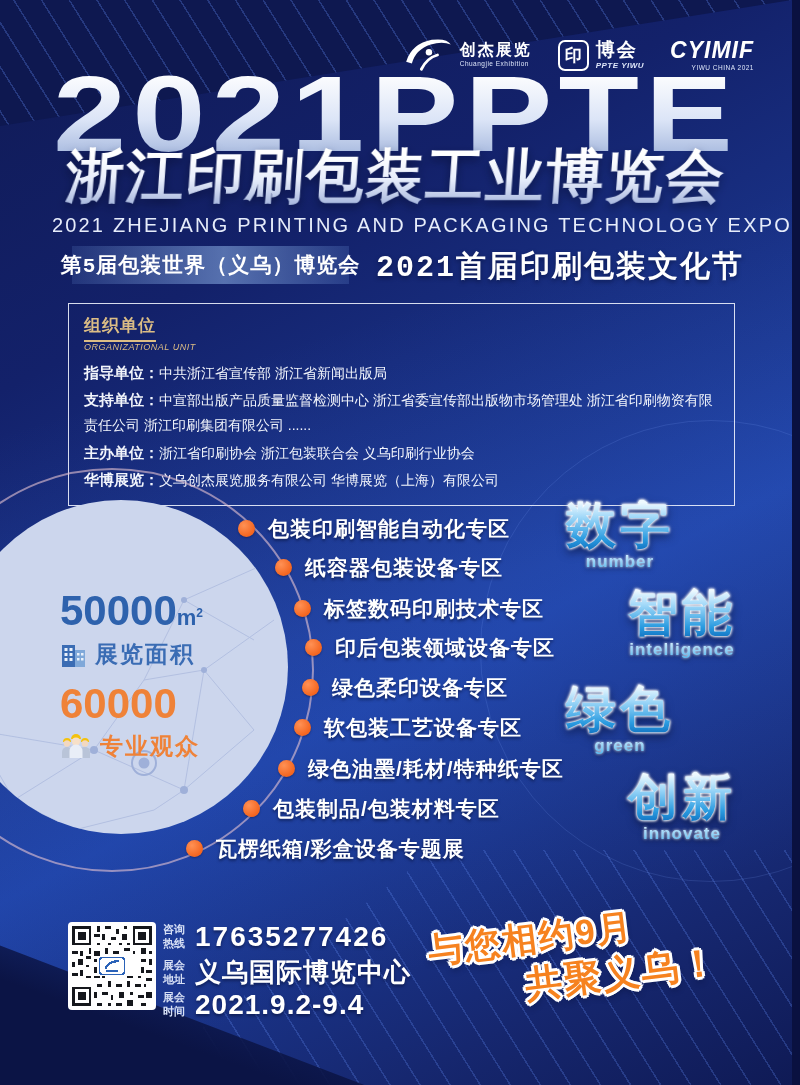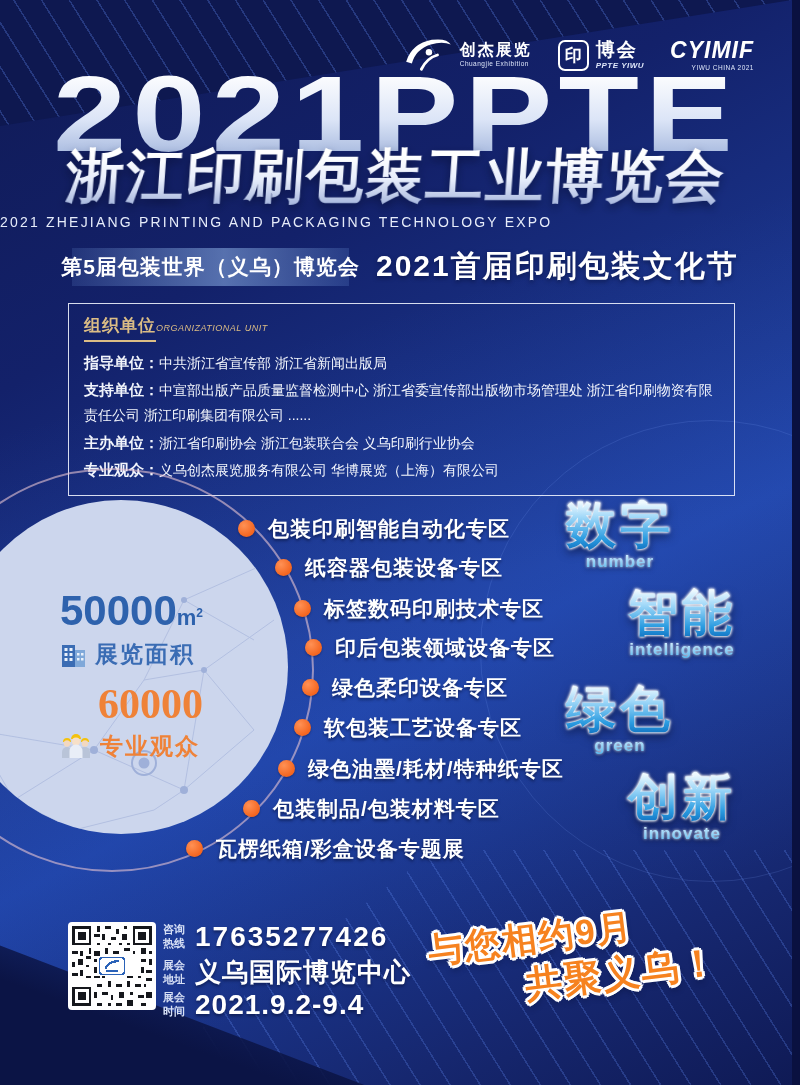--- a/index.html
+++ b/index.html
@@ -36,47 +36,47 @@
     font-size:108px;font-weight:700;line-height:1;letter-spacing:5px;white-space:nowrap;
     transform:scaleX(1.22);color:#dfe7f8;
     background:linear-gradient(180deg,#ffffff 10%,#dce5f7 55%,#9db1da 95%);
     -webkit-background-clip:text;background-clip:text;-webkit-text-fill-color:transparent;}
   .title-cn{position:absolute;left:0;right:0;top:146px;text-align:center;
     font-size:58px;font-weight:900;line-height:1.05;letter-spacing:2px;white-space:nowrap;
     transform:skewX(-4deg);color:#e8eefb;
     background:linear-gradient(180deg,#ffffff 15%,#e7edfb 55%,#a9b9df 95%);
     -webkit-background-clip:text;background-clip:text;-webkit-text-fill-color:transparent;
     filter:drop-shadow(0 4px 5px rgba(4,10,40,.55));}
-  .subtitle{position:absolute;left:0;right:0;top:214px;text-align:left;
-    font-size:14px;font-weight:500;letter-spacing:2.2px;color:#e6ecfa;white-space:nowrap;}
-  .banner-row{position:absolute;left:72px;top:246px;display:flex;align-items:center;gap:27px;}
+  .subtitle{position:absolute;left:0;right:0;top:214px;text-align:right;
+    font-size:20px;font-weight:500;letter-spacing:2.2px;color:#e6ecfa;white-space:nowrap;}
+  .banner-row{position:absolute;left:72px;top:246px;display:flex;align-items:flex-start;gap:27px;font-family:Liberation Mono, monospace;}
   .banner-left{width:277px;height:38px;display:flex;align-items:center;justify-content:center;
     font-size:21px;font-weight:800;letter-spacing:1px;white-space:nowrap;
     background:linear-gradient(90deg,rgba(125,170,240,.15),rgba(160,200,250,.48) 55%,rgba(125,170,240,.18));}
   .banner-right{font-size:30px;font-weight:900;letter-spacing:2px;white-space:nowrap;
     text-shadow:0 2px 4px rgba(4,10,40,.5);}
   
   .org-box{position:absolute;left:68px;top:303px;width:667px;box-sizing:border-box;
     border:1px solid rgba(242,246,255,.88);padding:10px 15px 12px 15px;}
-  .org-title{display:flex;align-items:baseline;margin-bottom:7px;}
+  .org-title{display:flex;align-items:baseline;margin-bottom:7px;flex-direction:column;}
   .org-title .cn{font-size:17px;font-weight:800;color:#dcbd85;border-bottom:2px solid #dcbd85;padding-bottom:3px;letter-spacing:1px;}
   .org-title .en{font-size:9px;font-style:italic;color:#dcbd85;letter-spacing:.5px;}
   .org-row{margin:0;font-size:14px;line-height:1.8;color:#f2f5fc;}
   .org-row b{font-size:15px;font-weight:800;}
   
   .ring{left:-90px;top:468px;width:400px;height:400px;border:2px solid rgba(232,197,210,.6);border-radius:50%;}
   .disc{left:-46px;top:500px;width:334px;height:334px;border-radius:50%;background:#ccd6ed;overflow:hidden;}
   .stats{position:absolute;left:60px;top:590px;line-height:1;}
-  .stat-num{font-size:42px;font-weight:900;letter-spacing:0px;color:#2e62ad;text-align:right;}
+  .stat-num{font-size:42px;font-weight:900;letter-spacing:0px;color:#2e62ad;}
   .stat-unit{font-size:22px;font-weight:800;color:#2e62ad;}
   .stat-unit sup{font-size:12px;}
   .stat-line{display:flex;align-items:center;gap:8px;margin-top:9px;}
   .stat-label-b{font-size:23px;font-weight:800;color:#3a6cb4;letter-spacing:2px;}
   .stat-num.orange,.stat-label-o{color:#ef8238;}
-  .stat-num.orange{margin-top:16px;display:block;font-family:Liberation Serif, serif;}
+  .stat-num.orange{margin-top:16px;display:block;}
   .stat-label-o{font-size:23px;font-weight:800;letter-spacing:2px;}
   
   .zone{position:absolute;display:flex;align-items:center;gap:13px;line-height:1;}
   .dot{width:17px;height:17px;border-radius:50%;flex:0 0 17px;
     background:radial-gradient(circle at 35% 32%,#ff9155,#f4651f 70%);box-shadow:0 1px 2px rgba(10,15,50,.4);}
   .zone-label{font-size:21px;font-weight:800;letter-spacing:1px;white-space:nowrap;
     text-shadow:0 2px 3px rgba(4,10,40,.55);}
   
   .kw{position:absolute;width:130px;text-align:center;line-height:1;}
   .kw-cn{font-size:50px;font-weight:900;letter-spacing:4px;color:#2a9be0;
@@ -147,21 +147,21 @@
   </div>
 
   <div class="org-box">
     <div class="org-title">
       <span class="cn">组织单位</span>
       <span class="en">ORGANIZATIONAL UNIT</span>
     </div>
     <p class="org-row"><b>指导单位：</b><span>中共浙江省宣传部  浙江省新闻出版局</span></p>
     <p class="org-row"><b>支持单位：</b><span>中宣部出版产品质量监督检测中心  浙江省委宣传部出版物市场管理处  浙江省印刷物资有限责任公司  浙江印刷集团有限公司 ......</span></p>
     <p class="org-row"><b>主办单位：</b><span>浙江省印刷协会  浙江包装联合会 义乌印刷行业协会</span></p>
-    <p class="org-row"><b>专业观众：</b><span>义乌创杰展览服务有限公司  华博展览（上海）有限公司</span></p>
+    <p class="org-row"><b>华博展览：</b><span>义乌创杰展览服务有限公司  华博展览（上海）有限公司</span></p>
   </div>
 
   <div class="layer ring"></div>
   <div class="layer disc">
     <svg width="334" height="334" viewBox="0 0 334 334">
       <g stroke="#aab8dd" stroke-width="1" fill="none" opacity=".75">
         <path d="M60 300 L140 250 L230 290 L300 230 L250 170 L320 120"></path>
         <path d="M140 250 L190 180 L250 170 L230 290"></path>
         <path d="M190 180 L230 100 L320 60 M230 100 L300 140"></path>
         <path d="M60 300 L120 330 L200 310 L230 290"></path>

